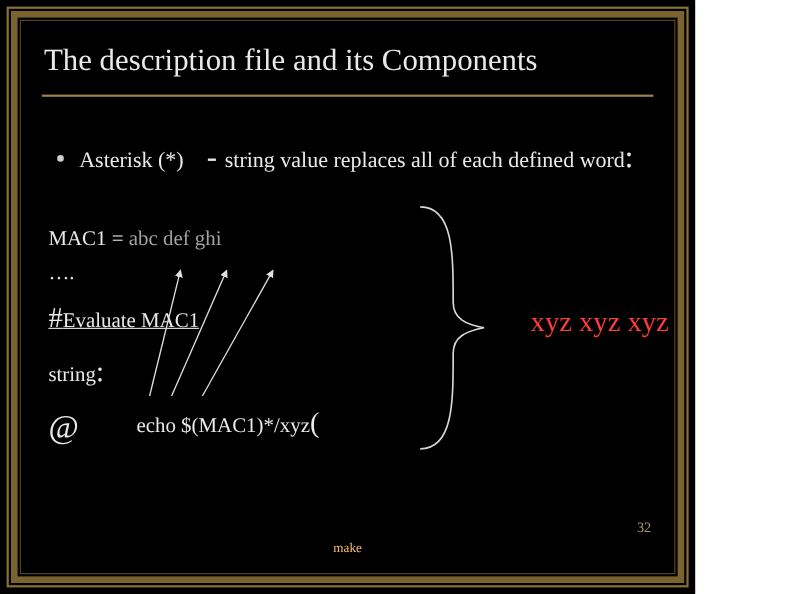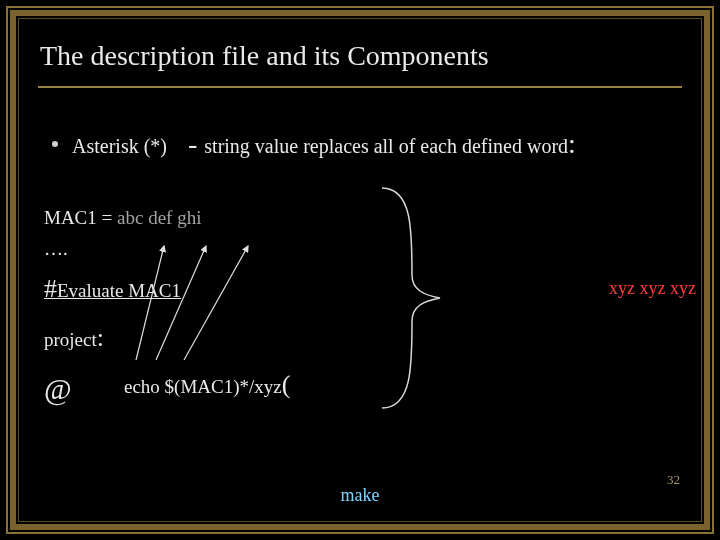--- a/index.html
+++ b/index.html
@@ -5,21 +5,21 @@
   html, body {
     margin: 0;
     padding: 0;
     width: 720px;
     height: 540px;
     overflow: hidden;
     font-family: "Times New Roman", Times, serif;
   }
   .slide {
     position: relative;
-    width: 720px;
+    width: 632px;
     height: 540px;
     background: #000;
     box-sizing: border-box;
   }
   .frame-outer {
     position: absolute;
     left: 6px; top: 6px; right: 6px; bottom: 6px;
     border: 2px solid #8a7135;
   }
   .frame-mid {
@@ -94,41 +94,41 @@
   .project-line .colon { font-size: 26px; }
   .echo-line { margin-top: 8px; margin-left: 0; }
   .at { font-size: 30px; display: inline-block; width: 80px; text-align: left; vertical-align: middle; }
   .echo-text { font-size: 19px; }
   .paren { font-size: 26px; }
   .output {
     position: absolute;
     right: 24px;
     top: 278px;
     color: #ff3b3b;
-    font-size: 18px;
+    font-size: 26px;
   }
   .brace-svg {
     position: absolute;
     left: 362px;
     top: 180px;
     pointer-events: none;
   }
   .arrow-svg {
     position: absolute;
     left: 110px;
     top: 238px;
     pointer-events: none;
   }
   .footer-title {
     position: absolute;
     left: 50%;
     bottom: 34px;
     transform: translateX(-50%);
-    color: #7dd3fc;
-    font-size: 18px;
+    color: #fdba74;
+    font-size: 12px;
   }
   .page-num {
     position: absolute;
     right: 40px;
     bottom: 52px;
     color: #a99a6b;
     font-size: 13px;
   }
 </style>
 </head>
@@ -153,21 +153,21 @@
 
     <div class="code-block">
       <div class="mac-line">
         <span>MAC1 =  </span><span class="mac-a">abc</span><span>   </span><span class="mac-b">def</span><span>   </span><span class="mac-c">ghi</span>
       </div>
       <div class="dots">….</div>
       <div class="eval-line hash-line">
         <span class="hash">#</span><span>Evaluate MAC1</span>
       </div>
       <div class="project-line">
-        <span>project</span><span class="colon">:</span>
+        <span>string</span><span class="colon">:</span>
       </div>
       <div class="echo-line">
         <span class="at">@</span><span class="echo-text">echo $(MAC1)*/xyz</span><span class="paren">(</span>
       </div>
     </div>
   </div>
 
   <svg class="arrow-svg" width="200" height="200">
     <defs>
       <marker id="arrowhead" markerWidth="6" markerHeight="6" refX="5" refY="3" orient="auto">

